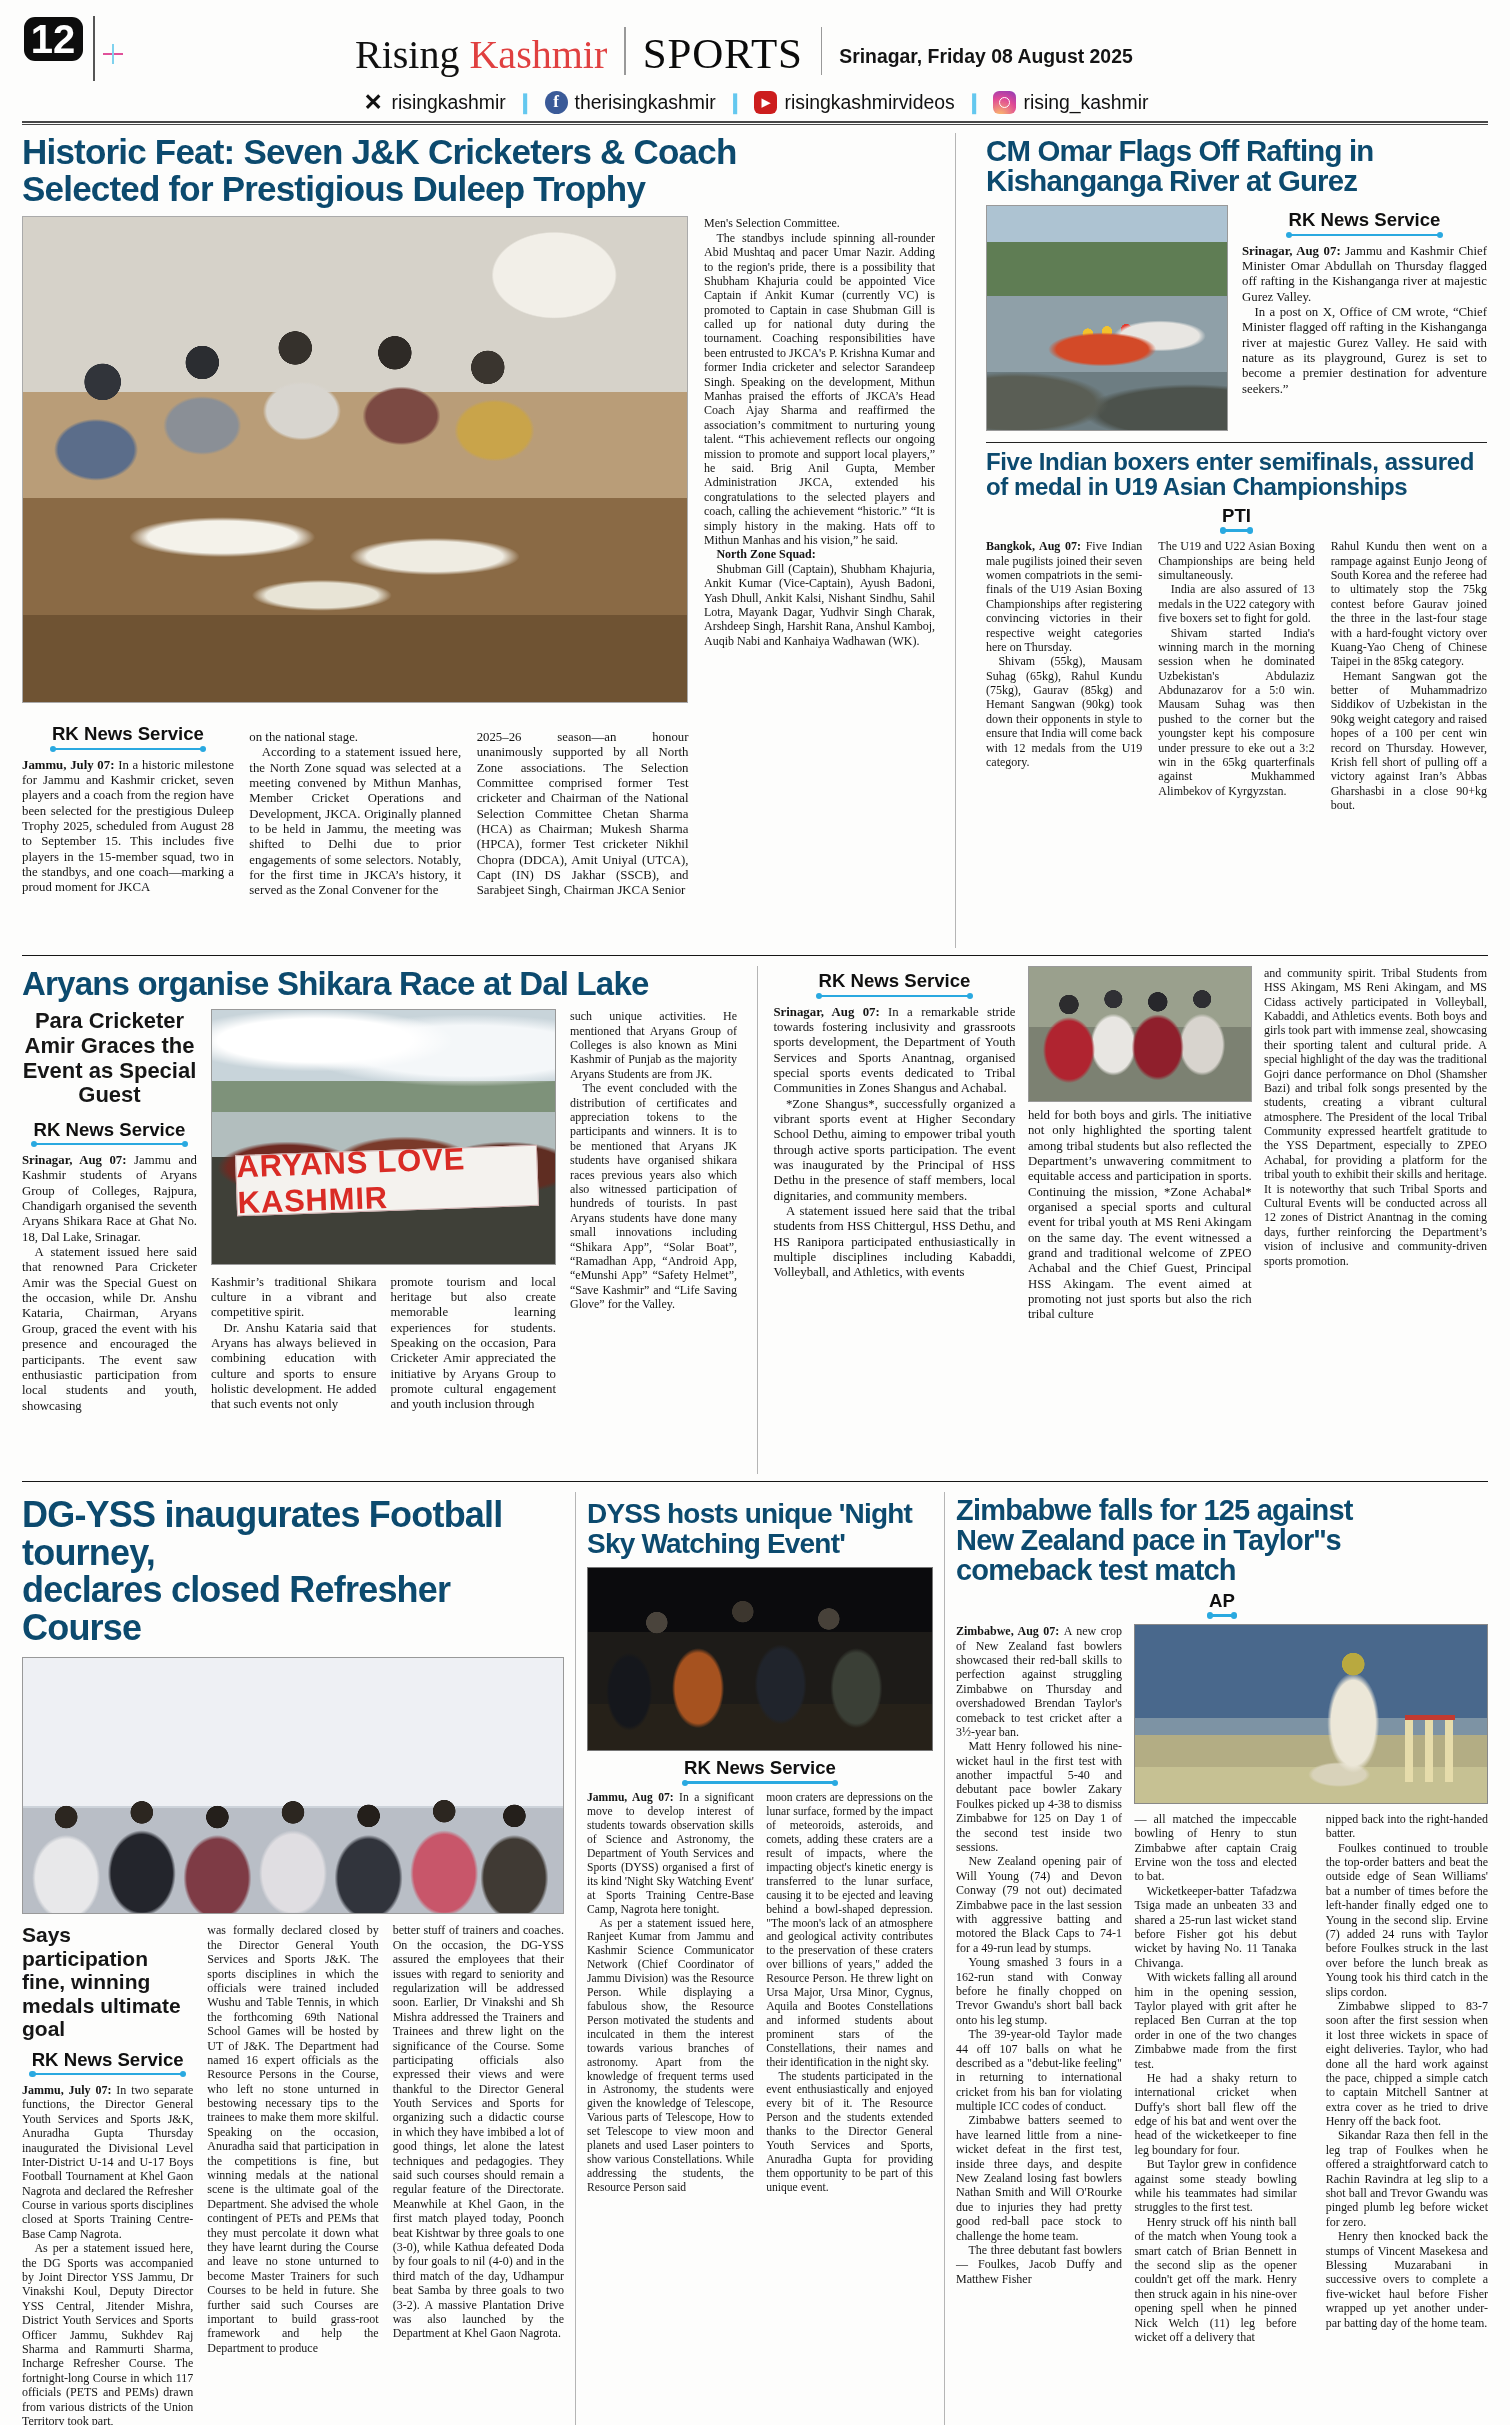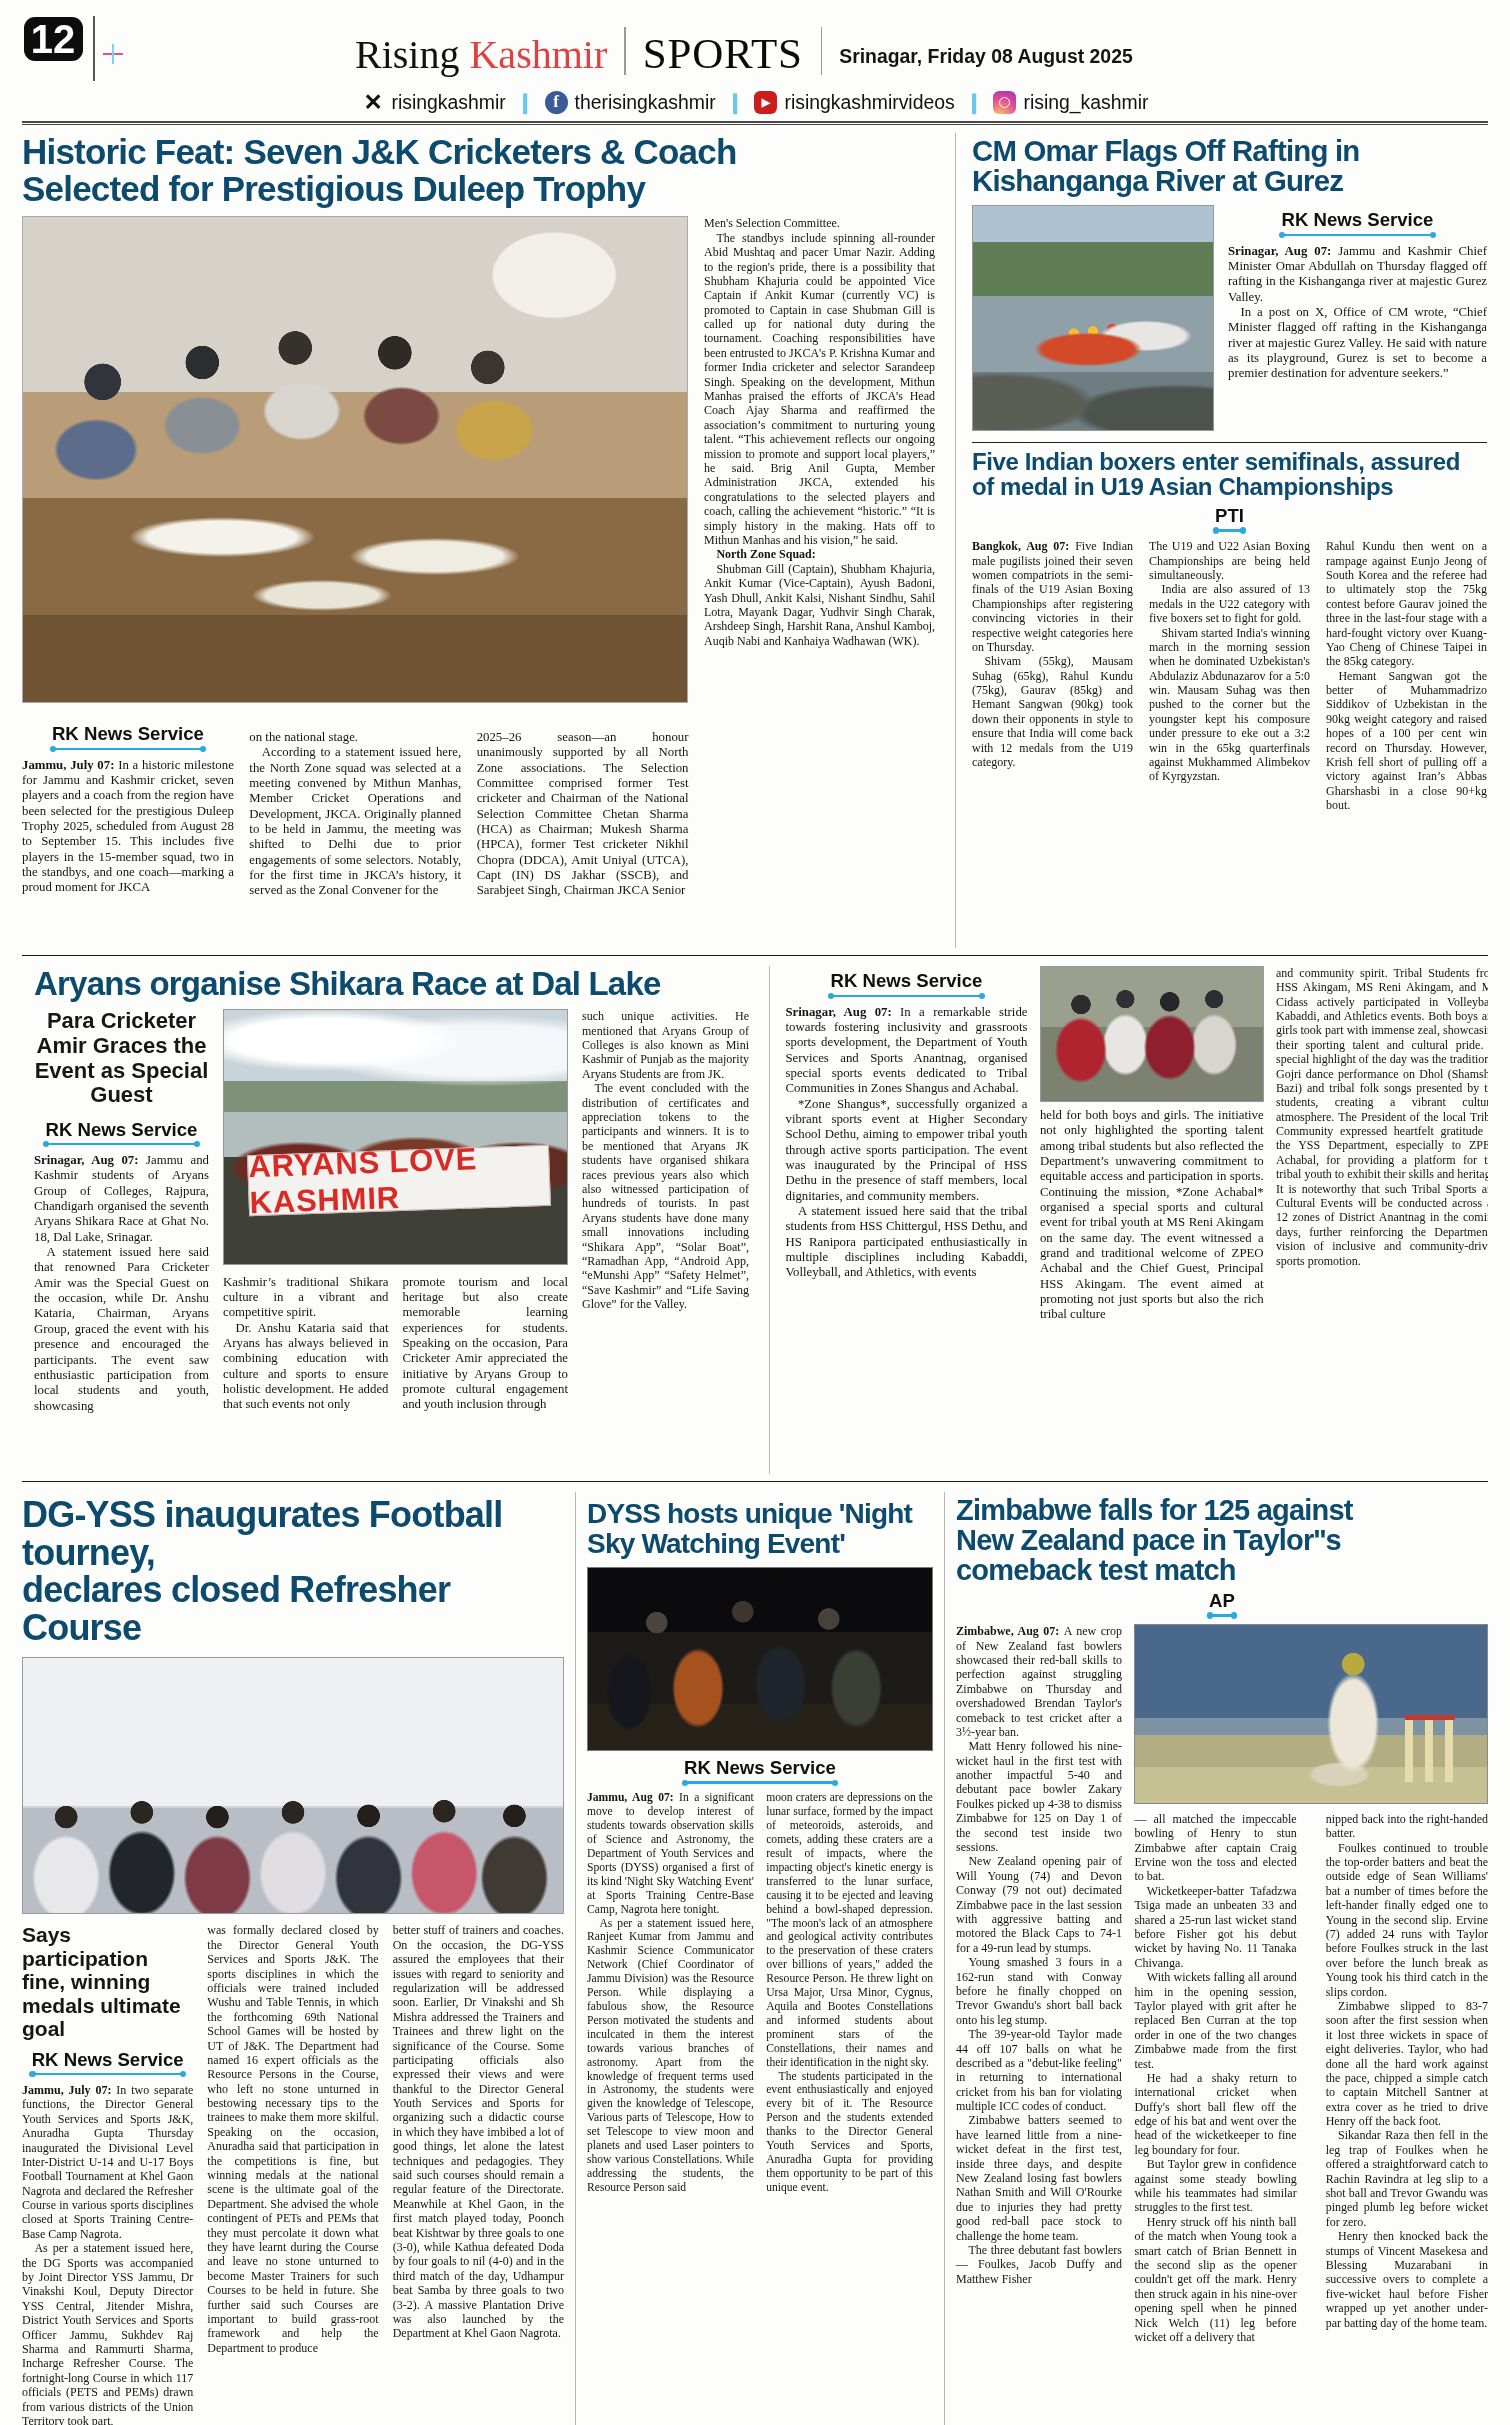--- a/index.html
+++ b/index.html
@@ -76,40 +76,40 @@
       radial-gradient(ellipse 39px 29.4px at 42% 40%, #d8d5cf 0 90%, transparent),
       radial-gradient(ellipse 39px 29.4px at 57% 41%, #7c4a43 0 90%, transparent),
       radial-gradient(ellipse 40px 31px at 71% 44%, #c9a44a 0 90%, transparent),
       radial-gradient(ellipse 93px 20px at 30% 66%, #f4f2ea 0 80%, transparent),
       radial-gradient(ellipse 85px 18.6px at 62% 70%, #efece2 0 80%, transparent),
       radial-gradient(ellipse 70px 15.5px at 45% 78%, #e8e4d6 0 80%, transparent),
       linear-gradient(180deg,#d6d2c9 0 36%, #b99d78 36% 58%, #8a6a45 58% 82%, #6f5333 82% 100%);
   }
   .duleep-side { grid-column:4; grid-row:1/3; }
 
-  .right-top { border-left:0.8px solid #b5b5b5; padding-left:16px; }
+  .right-top { border-left:0.8px solid #b5b5b5; padding-left:30px; }
   .h-cm { font-size:29.4px; margin:3.1px 0 7.7px; }
   .cm-grid { display:grid; grid-template-columns:242px 1fr; gap:14px; }
   .ph-rafting { height:226px; border:0.8px solid #999;
     background:
       radial-gradient(ellipse 54px 17px at 48% 64%, #d34a28 0 85%, transparent),
       radial-gradient(ellipse 46px 15.5px at 72% 58%, #e8e6e2 0 85%, transparent),
       radial-gradient(circle 5.4px at 42% 57%, #f2c22e 0 95%, transparent),
       radial-gradient(circle 5.4px at 50% 56%, #f2c22e 0 95%, transparent),
       radial-gradient(circle 5.4px at 58% 55%, #e33b2f 0 95%, transparent),
       radial-gradient(ellipse 93px 31px at 12% 88%, #5a5e55 0 85%, transparent),
       radial-gradient(ellipse 108px 28px at 85% 92%, #4c524c 0 85%, transparent),
       linear-gradient(180deg,#adc3d2 0 16%, #5f7d54 16% 40%, #8fa0a8 40% 74%, #6d7d82 74% 100%);
   }
   .rule-thin { border-top:1.5px solid #222; margin:11px 0 7.7px; }
   .h-boxing { font-size:24px; letter-spacing:-0.4px; margin-bottom:3.1px; }
   .boxing-cols { display:grid; grid-template-columns:1fr 1fr 1fr; gap:16px; margin-top:3.1px; }
 
   
-  .band-mid { display:grid; grid-template-columns:715px 730px; column-gap:20px; height:508px; overflow:hidden;margin-left:12px; }
+  .band-mid { display:grid; grid-template-columns:715px 730px; column-gap:20px; height:508px; overflow:hidden; }
   .h-aryans { font-size:33px; margin:1.5px 0 7.7px; }
   .aryans-grid { display:grid; grid-template-columns:175px 1fr 167px; gap:14px; }
   .aryans-sub { font-size:22px; text-align:center; margin-bottom:11px; }
   .ph-shikara { height:256px; border:0.8px solid #999; position:relative;
     background:
       radial-gradient(ellipse 139px 31px at 30% 12%, #ffffff 0 70%, transparent),
       radial-gradient(ellipse 170px 36px at 75% 16%, #f4f7f9 0 70%, transparent),
       radial-gradient(ellipse 70px 26px at 22% 62%, #6e2a22 0 85%, transparent),
       radial-gradient(ellipse 70px 26px at 56% 60%, #7a3a2a 0 85%, transparent),
       radial-gradient(ellipse 70px 26px at 86% 62%, #5f2d22 0 85%, transparent),

